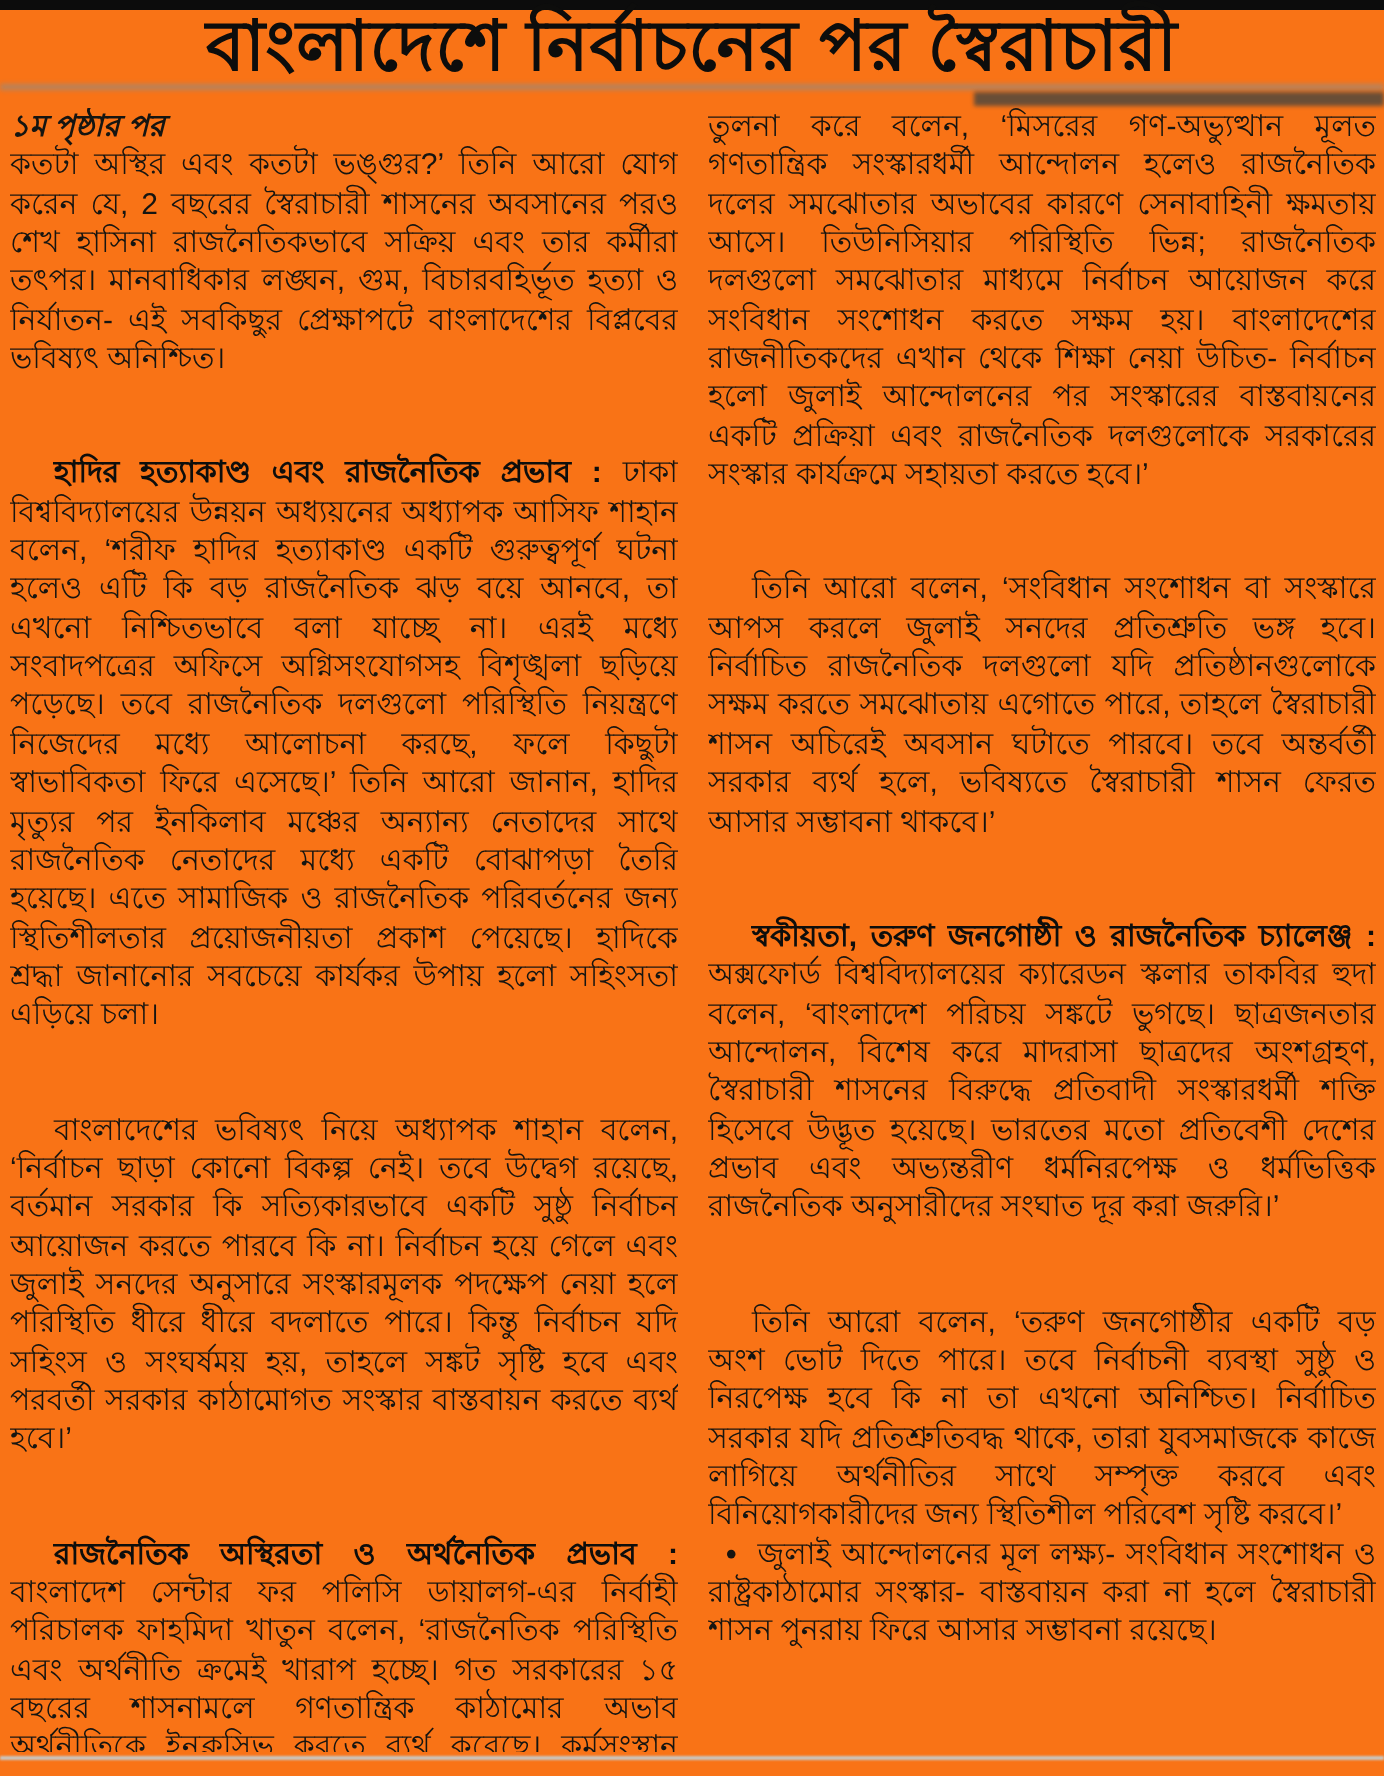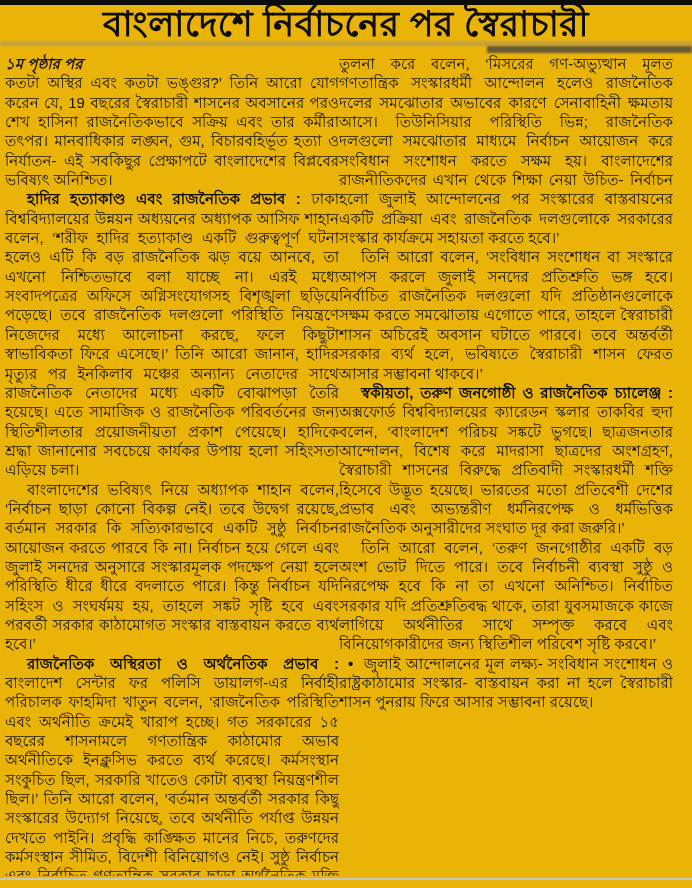--- a/index.html
+++ b/index.html
@@ -3,52 +3,52 @@
 <meta charset="utf-8">
 <style>
   html,body{margin:0;padding:0;}
   body{
     width:692px;height:888px;
     background:#f5f4f1;
     font-family:"Liberation Sans","DejaVu Sans",sans-serif;
     color:#161511;
     -webkit-font-smoothing:antialiased;
   }
-  .page{position:relative;width:692px;height:888px;overflow:hidden;background:#eab308;}
+  .page{position:relative;width:692px;height:888px;overflow:hidden;background:#f97316;}
 
   .top-bar{position:absolute;top:0;left:0;right:0;height:5px;background:#0c0c0c;}
 
   .headline{
     position:absolute;top:2px;left:0;right:0;margin:0;
     text-align:center;
     font-size:35px;font-weight:bold;line-height:44px;
     color:#0d0d0c;letter-spacing:.5px;white-space:nowrap;
   }
   .headline-smudge{
     position:absolute;top:42px;left:0;right:0;height:3px;
     background:#8d8c87;filter:blur(1.4px);opacity:.65;
   }
   .headline-smudge-right{
     position:absolute;top:46px;right:0;width:205px;height:7px;
     background:#46453f;filter:blur(1px);opacity:.8;
   }
 
   .columns{
     position:absolute;top:54px;left:5px;right:4px;bottom:12px;
-    display:flex;overflow:hidden;
+    display:flex;gap:15px;overflow:hidden;
   }
   .col{
     width:334px;flex:0 0 334px;
     font-size:15px;line-height:19.35px;
     text-align:justify;text-justify:inter-word;
     overflow:hidden;
     word-break:break-word;
   }
   p.para{margin:0;padding:0;}
-  p.indent{text-indent:22px;}
+  p.indent{text-indent:22px;margin-top:38px;}
   p.bullet{text-indent:9px;}
   p.cont-note{font-weight:bold;font-style:italic;text-indent:0;}
   .lead{font-weight:bold;color:#0e0e0c;}
   .bullet-glyph{font-weight:bold;}
 
   .bottom-rule{
     position:absolute;left:0;right:0;bottom:8px;height:2px;
     background:#c9c7c1;filter:blur(.4px);
   }
 </style>
@@ -58,21 +58,21 @@
 <div class="page">
   <div class="top-bar"></div>
 
   <h1 class="headline">বাংলাদেশে নির্বাচনের পর স্বৈরাচারী</h1>
   <div class="headline-smudge"></div>
   <div class="headline-smudge-right"></div>
 
   <div class="columns">
     <div class="col" id="col-left">
         <p class="para cont-note"><span>১ম পৃষ্ঠার পর</span></p>
-        <p class="para"><span>কতটা অস্থির এবং কতটা ভঙ্গুর?’ তিনি আরো যোগ করেন যে, 19 বছরের স্বৈরাচারী শাসনের অবসানের পরও শেখ হাসিনা রাজনৈতিকভাবে সক্রিয় এবং তার কর্মীরা তৎপর। মানবাধিকার লঙ্ঘন, গুম, বিচারবহির্ভূত হত্যা ও নির্যাতন- এই সবকিছুর প্রেক্ষাপটে বাংলাদেশের বিপ্লবের ভবিষ্যৎ অনিশ্চিত।</span></p>
+        <p class="para"><span>কতটা অস্থির এবং কতটা ভঙ্গুর?’ তিনি আরো যোগ করেন যে, 2 বছরের স্বৈরাচারী শাসনের অবসানের পরও শেখ হাসিনা রাজনৈতিকভাবে সক্রিয় এবং তার কর্মীরা তৎপর। মানবাধিকার লঙ্ঘন, গুম, বিচারবহির্ভূত হত্যা ও নির্যাতন- এই সবকিছুর প্রেক্ষাপটে বাংলাদেশের বিপ্লবের ভবিষ্যৎ অনিশ্চিত।</span></p>
         <p class="para indent"><b class="lead">হাদির হত্যাকাণ্ড এবং রাজনৈতিক প্রভাব : </b><span>ঢাকা বিশ্ববিদ্যালয়ের উন্নয়ন অধ্যয়নের অধ্যাপক আসিফ শাহান বলেন, ‘শরীফ হাদির হত্যাকাণ্ড একটি গুরুত্বপূর্ণ ঘটনা হলেও এটি কি বড় রাজনৈতিক ঝড় বয়ে আনবে, তা এখনো নিশ্চিতভাবে বলা যাচ্ছে না। এরই মধ্যে সংবাদপত্রের অফিসে অগ্নিসংযোগসহ বিশৃঙ্খলা ছড়িয়ে পড়েছে। তবে রাজনৈতিক দলগুলো পরিস্থিতি নিয়ন্ত্রণে নিজেদের মধ্যে আলোচনা করছে, ফলে কিছুটা স্বাভাবিকতা ফিরে এসেছে।’ তিনি আরো জানান, হাদির মৃত্যুর পর ইনকিলাব মঞ্চের অন্যান্য নেতাদের সাথে রাজনৈতিক নেতাদের মধ্যে একটি বোঝাপড়া তৈরি হয়েছে। এতে সামাজিক ও রাজনৈতিক পরিবর্তনের জন্য স্থিতিশীলতার প্রয়োজনীয়তা প্রকাশ পেয়েছে। হাদিকে শ্রদ্ধা জানানোর সবচেয়ে কার্যকর উপায় হলো সহিংসতা এড়িয়ে চলা।</span></p>
         <p class="para indent"><span>বাংলাদেশের ভবিষ্যৎ নিয়ে অধ্যাপক শাহান বলেন, ‘নির্বাচন ছাড়া কোনো বিকল্প নেই। তবে উদ্বেগ রয়েছে, বর্তমান সরকার কি সত্যিকারভাবে একটি সুষ্ঠু নির্বাচন আয়োজন করতে পারবে কি না। নির্বাচন হয়ে গেলে এবং জুলাই সনদের অনুসারে সংস্কারমূলক পদক্ষেপ নেয়া হলে পরিস্থিতি ধীরে ধীরে বদলাতে পারে। কিন্তু নির্বাচন যদি সহিংস ও সংঘর্ষময় হয়, তাহলে সঙ্কট সৃষ্টি হবে এবং পরবর্তী সরকার কাঠামোগত সংস্কার বাস্তবায়ন করতে ব্যর্থ হবে।’</span></p>
         <p class="para indent"><b class="lead">রাজনৈতিক অস্থিরতা ও অর্থনৈতিক প্রভাব : </b><span>বাংলাদেশ সেন্টার ফর পলিসি ডায়ালগ-এর নির্বাহী পরিচালক ফাহমিদা খাতুন বলেন, ‘রাজনৈতিক পরিস্থিতি এবং অর্থনীতি ক্রমেই খারাপ হচ্ছে। গত সরকারের ১৫ বছরের শাসনামলে গণতান্ত্রিক কাঠামোর অভাব অর্থনীতিকে ইনক্লুসিভ করতে ব্যর্থ করেছে। কর্মসংস্থান সংকুচিত ছিল, সরকারি খাতেও কোটা ব্যবস্থা নিয়ন্ত্রণশীল ছিল।’ তিনি আরো বলেন, ‘বর্তমান অন্তর্বর্তী সরকার কিছু সংস্কারের উদ্যোগ নিয়েছে, তবে অর্থনীতি পর্যাপ্ত উন্নয়ন দেখতে পাইনি। প্রবৃদ্ধি কাঙ্ক্ষিত মানের নিচে, তরুণদের কর্মসংস্থান সীমিত, বিদেশী বিনিয়োগও নেই। সুষ্ঠু নির্বাচন এবং নির্বাচিত গণতান্ত্রিক সরকার ছাড়া অর্থনৈতিক মুক্তি সম্ভব নয়। নির্বাচিত সরকারই তরুণদের কর্মসংস্থানে যুক্ত করে আয়ের সুযোগ তৈরি করতে পারবে।’</span></p>
       </div>
     <div class="col" id="col-right">
         <p class="para"><span>তুলনা করে বলেন, ‘মিসরের গণ-অভ্যুত্থান মূলত গণতান্ত্রিক সংস্কারধর্মী আন্দোলন হলেও রাজনৈতিক দলের সমঝোতার অভাবের কারণে সেনাবাহিনী ক্ষমতায় আসে। তিউনিসিয়ার পরিস্থিতি ভিন্ন; রাজনৈতিক দলগুলো সমঝোতার মাধ্যমে নির্বাচন আয়োজন করে সংবিধান সংশোধন করতে সক্ষম হয়। বাংলাদেশের রাজনীতিকদের এখান থেকে শিক্ষা নেয়া উচিত- নির্বাচন হলো জুলাই আন্দোলনের পর সংস্কারের বাস্তবায়নের একটি প্রক্রিয়া এবং রাজনৈতিক দলগুলোকে সরকারের সংস্কার কার্যক্রমে সহায়তা করতে হবে।’</span></p>
         <p class="para indent"><span>তিনি আরো বলেন, ‘সংবিধান সংশোধন বা সংস্কারে আপস করলে জুলাই সনদের প্রতিশ্রুতি ভঙ্গ হবে। নির্বাচিত রাজনৈতিক দলগুলো যদি প্রতিষ্ঠানগুলোকে সক্ষম করতে সমঝোতায় এগোতে পারে, তাহলে স্বৈরাচারী শাসন অচিরেই অবসান ঘটাতে পারবে। তবে অন্তর্বর্তী সরকার ব্যর্থ হলে, ভবিষ্যতে স্বৈরাচারী শাসন ফেরত আসার সম্ভাবনা থাকবে।’</span></p>
         <p class="para indent"><b class="lead">স্বকীয়তা, তরুণ জনগোষ্ঠী ও রাজনৈতিক চ্যালেঞ্জ : </b><span>অক্সফোর্ড বিশ্ববিদ্যালয়ের ক্যারেডন স্কলার তাকবির হুদা বলেন, ‘বাংলাদেশ পরিচয় সঙ্কটে ভুগছে। ছাত্রজনতার আন্দোলন, বিশেষ করে মাদরাসা ছাত্রদের অংশগ্রহণ, স্বৈরাচারী শাসনের বিরুদ্ধে প্রতিবাদী সংস্কারধর্মী শক্তি হিসেবে উদ্ভূত হয়েছে। ভারতের মতো প্রতিবেশী দেশের প্রভাব এবং অভ্যন্তরীণ ধর্মনিরপেক্ষ ও ধর্মভিত্তিক রাজনৈতিক অনুসারীদের সংঘাত দূর করা জরুরি।’</span></p>
         <p class="para indent"><span>তিনি আরো বলেন, ‘তরুণ জনগোষ্ঠীর একটি বড় অংশ ভোট দিতে পারে। তবে নির্বাচনী ব্যবস্থা সুষ্ঠু ও নিরপেক্ষ হবে কি না তা এখনো অনিশ্চিত। নির্বাচিত সরকার যদি প্রতিশ্রুতিবদ্ধ থাকে, তারা যুবসমাজকে কাজে লাগিয়ে অর্থনীতির সাথে সম্পৃক্ত করবে এবং বিনিয়োগকারীদের জন্য স্থিতিশীল পরিবেশ সৃষ্টি করবে।’</span></p>
         <p class="para bullet"><span class="bullet-glyph">• </span>&nbsp;<span>জুলাই আন্দোলনের মূল লক্ষ্য- সংবিধান সংশোধন ও রাষ্ট্রকাঠামোর সংস্কার- বাস্তবায়ন করা না হলে স্বৈরাচারী শাসন পুনরায় ফিরে আসার সম্ভাবনা রয়েছে।</span></p>

